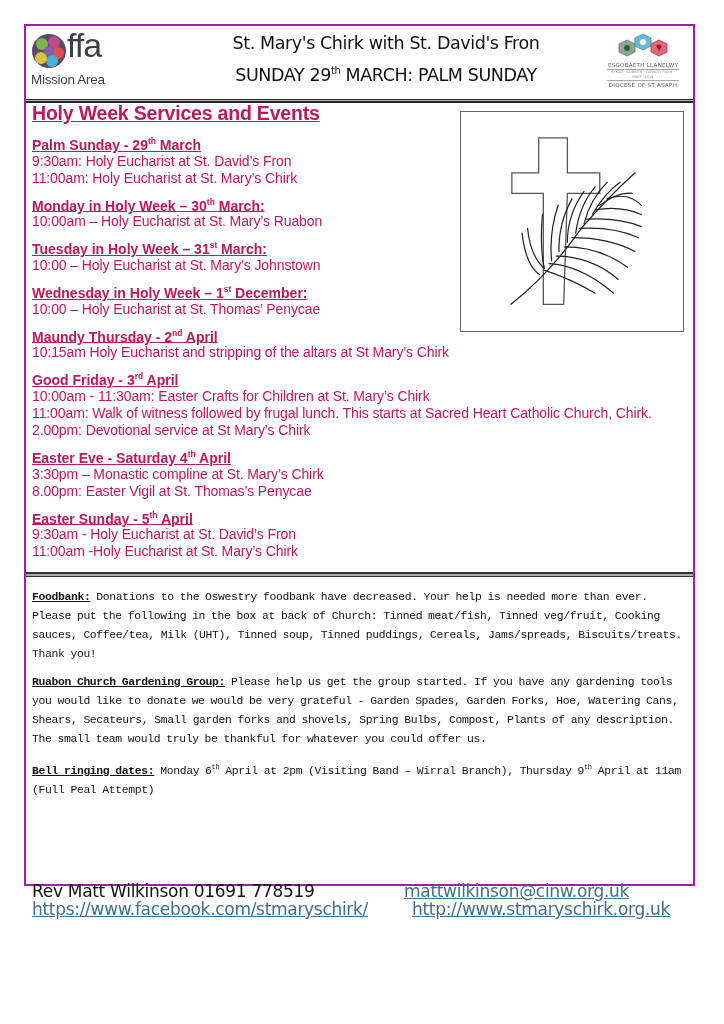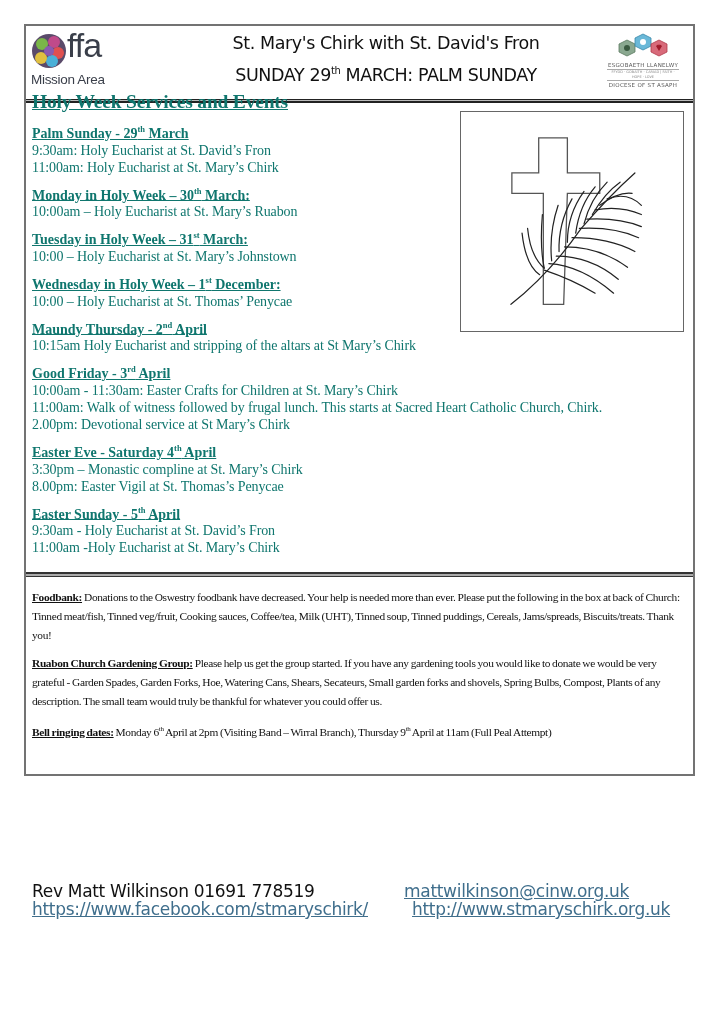--- a/index.html
+++ b/index.html
@@ -1,52 +1,52 @@
 <!DOCTYPE html>
 <html><head>
 <meta charset="utf-8">
 <style>
   html, body { margin: 0; padding: 0; background: #ffffff; }
   body { width: 724px; height: 1024px; position: relative; overflow: hidden; }
   .frame {
-    position: absolute; left: 24px; top: 24px; width: 671px; height: 752px;
-    border: 2px solid #737373; box-sizing: border-box;
+    position: absolute; left: 24px; top: 24px; width: 671px; height: 862px;
+    border: 2px solid #a21caf; box-sizing: border-box;
   }
   .header { position: absolute; left: 0; top: 0; width: 100%; height: 73px; }
   .hdr-divider {
     position: absolute; left: 0; top: 73px; width: 100%; height: 4px;
     border-top: 1px solid #222; border-bottom: 2px solid #222; box-sizing: border-box;
     background: #bbb;
   }
   .offa-logo { position: absolute; left: 4px; top: 4px; width: 96px; height: 60px; }
   .offa-text { position: absolute; left: 37px; top: -4px; font-family: "Liberation Sans", sans-serif; font-size: 34px; color: #3a3f4a; letter-spacing: -1px; }
   .offa-sub { position: absolute; left: 1px; top: 42px; font-family: "Liberation Sans", sans-serif; font-size: 13.5px; color: #3a3f4a; letter-spacing: -0.3px; }
   .title-block { position: absolute; left: 150px; top: 4px; width: 420px; text-align: center; font-family: "DejaVu Sans", sans-serif; color: #111; }
   .title-line { font-size: 17.5px; line-height: 27px; letter-spacing: -0.4px; white-space: nowrap; }
   .title-line sup { font-size: 10px; }
   .diocese { position: absolute; right: 12px; top: 6px; width: 76px; height: 62px; text-align: center; font-family: "DejaVu Sans", sans-serif; color: #555; }
   .diocese-icons { height: 28px; position: relative; }
   .diocese-name { font-size: 5.5px; letter-spacing: 0.3px; margin-top: 2px; }
   .diocese-tag { font-size: 3.5px; color: #888; border-top: 0.5px solid #aaa; border-bottom: 0.5px solid #aaa; margin: 1px 2px; line-height: 5px; }
   .diocese-en { font-size: 5.5px; letter-spacing: 0.3px; }
 
-  .services { position: absolute; left: 6px; top: 64px; width: 420px; font-family: Liberation Serif, serif; color: #0f766e; }
+  .services { position: absolute; left: 6px; top: 76px; width: 420px; font-family: Liberation Sans, sans-serif; color: #be185d; }
   .services h1 { font-size: 19.5px; font-weight: bold; text-decoration: underline; margin: 0 0 8px 0; line-height: 23px; letter-spacing: -0.2px; }
   .svc-group { margin-bottom: 7px; }
   .svc-heading { font-size: 14px; font-weight: bold; text-decoration: underline; line-height: 16px; white-space: nowrap; }
   .svc-heading sup { font-size: 8.5px; }
   .svc-line { font-size: 14px; line-height: 17px; white-space: nowrap; letter-spacing: -0.1px; }
 
   .image-box { position: absolute; left: 434px; top: 85px; width: 224px; height: 221px; border: 1px solid #666; box-sizing: border-box; }
 
   .mid-divider {
     position: absolute; left: 0; top: 546px; width: 100%; height: 5px;
     border-top: 2px solid #333; border-bottom: 1px solid #333; box-sizing: border-box; background: #aaa;
   }
-  .notices { position: absolute; left: 6px; top: 562px; width: 655px; font-family: Liberation Serif, serif; color: #111; }
+  .notices { position: absolute; left: 6px; top: 562px; width: 655px; font-family: Liberation Mono, monospace; color: #111; }
   .notice { font-size: 11.4px; line-height: 19px; margin-bottom: 9px; letter-spacing: -0.35px; word-spacing: -0.5px; }
   .notice .lbl { font-weight: bold; text-decoration: underline; }
   .notice sup { font-size: 7px; }
 
   .contact { position: absolute; left: 6px; top: 856px; width: 655px; font-family: "DejaVu Sans", sans-serif; font-size: 17px; line-height: 18px; color: #111; letter-spacing: -0.3px; }
   .contact .row { position: relative; height: 18px; }
   .contact .right { position: absolute; left: 372px; top: 0; }
   .contact .right2 { position: absolute; left: 380px; top: 0; }
   .link { color: #3f6e8c; text-decoration: underline; }
 </style>

